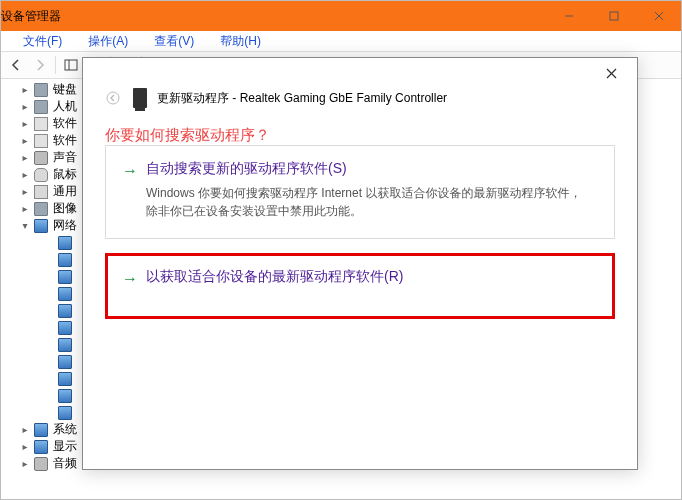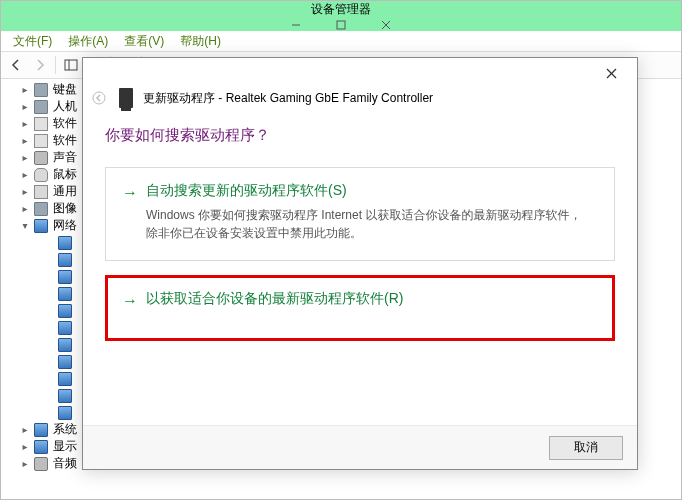--- a/index.html
+++ b/index.html
@@ -1,28 +1,28 @@
 <!DOCTYPE html>
 <html><head>
 <meta charset="utf-8">
 <style>
   * { box-sizing: border-box; margin: 0; padding: 0; }
   html, body { width: 682px; height: 500px; font-family: "Microsoft YaHei", "Segoe UI", Tahoma, sans-serif; font-size: 12px; background: #fff; overflow: hidden; }
 
   
   .window { width: 682px; height: 500px; border: 1px solid #bcbcbc; background: #fff; display: flex; flex-direction: column; }
 
-  .titlebar { height: 30px; display: flex; align-items: center; padding-left: 0; background: #86efac; flex-direction: column; }
+  .titlebar { height: 30px; display: flex; align-items: center; padding-left: 0; background: #f97316; }
   .titlebar .title { flex: 1; color: #000; }
   .win-btns { display: flex; height: 100%; }
   .win-btn { width: 45px; display: flex; align-items: center; justify-content: center; color: #555; }
   .win-btn svg { width: 10px; height: 10px; }
 
   .menubar { height: 20px; display: flex; align-items: center; padding-left: 6px; gap: 4px; }
-  .menu-item { padding: 2px 6px; color: #4d7c0f; }
+  .menu-item { padding: 2px 6px; color: #1d4ed8; margin-left: 10px; }
 
   .toolbar { height: 28px; border-top: 1px solid #ddd; border-bottom: 1px solid #ddd; display: flex; align-items: center; padding: 0 4px; gap: 2px; background: #fcfcfc; }
   .tb-btn { width: 22px; height: 22px; display: flex; align-items: center; justify-content: center; color: #444; }
   .tb-btn.disabled { color: #bbb; }
   .tb-sep { width: 1px; height: 18px; background: #ddd; margin: 0 2px; }
   .tb-btn svg { width: 14px; height: 14px; }
   .del-x { color: #b00; font-weight: bold; font-size: 14px; }
   .chk-v { color: #060; font-weight: bold; font-size: 13px; }
 
   .tree { flex: 1; overflow: hidden; padding: 2px 0 2px 2px; font-size: 12px; color: #000; }
@@ -41,35 +41,35 @@
   .ic-mouse { background: #d9d9d9; border: 1px solid #888; border-radius: 5px 5px 3px 3px; }
   .ic-usb { background: #d9d9d9; border: 1px solid #888; }
   .ic-net { background: linear-gradient(#7bb5ea,#3a78c0); border: 1px solid #28558e; border-radius: 1px; }
 
   
   .dialog { position: absolute; left: 82px; top: 57px; width: 556px; height: 413px; background: #fff; border: 1px solid #888; box-shadow: 0 2px 18px rgba(0,0,0,.18); display: flex; flex-direction: column; }
   .dlg-titlebar { height: 30px; display: flex; align-items: center; justify-content: flex-end; padding-right: 8px; }
   .dlg-close { width: 36px; height: 24px; display: flex; align-items: center; justify-content: center; color: #333; }
   .dlg-close svg { width: 11px; height: 11px; }
 
-  .dlg-header { display: flex; align-items: center; padding: 0 16px 6px 6px; gap: 10px; }
+  .dlg-header { display: flex; align-items: center; padding: 0 16px 6px 20px; gap: 10px; }
   .dlg-back { width: 20px; height: 20px; display: flex; align-items: center; justify-content: center; color: #888; }
   .dlg-back svg { width: 14px; height: 14px; }
   .dlg-devicon { width: 14px; height: 20px; background: #333; border-radius: 1px; position: relative; }
   .dlg-devicon:after { content:""; position:absolute; bottom:-3px; left:2px; width:10px; height:3px; background:#333; }
   .dlg-title { color: #000; }
 
   .dlg-body { padding: 12px 22px 10px 22px; flex: 1; }
-  .dlg-question { color: #701a75; font-size: 15px; margin-bottom: 22px; }
+  .dlg-question { color: #ef4444; font-size: 15px; }
 
   .option { border: 1px solid #dadada; padding: 14px 16px 18px 16px; margin-bottom: 14px; cursor: pointer; }
   .option.highlight { border: 3px solid #e20000; padding: 12px 14px 30px 14px; }
   .opt-head { display: flex; align-items: center; gap: 8px; }
   .opt-arrow { color: #1b8f3a; font-size: 16px; line-height: 1; }
-  .opt-title { color: #15803d; font-size: 14px; }
+  .opt-title { color: #4c1d95; font-size: 14px; }
   .opt-desc { color: #555; font-size: 12px; margin: 6px 0 0 24px; line-height: 1.5; max-width: 440px; }
 
   .dlg-footer { height: 44px; border-top: 1px solid #e9e9e9; display: flex; align-items: center; justify-content: flex-end; padding-right: 14px; background: #f7f7f7; }
   .btn { min-width: 74px; height: 24px; border: 1px solid #adadad; background: #e9e9e9; color: #000; display: inline-flex; align-items: center; justify-content: center; font-size: 12px; }
 </style>
 </head>
 <body>
 
 <div class="window">
 
@@ -377,16 +377,13 @@
       <div class="opt-desc">Windows 你要如何搜索驱动程序 Internet 以获取适合你设备的最新驱动程序软件，除非你已在设备安装设置中禁用此功能。</div>
     </div>
 
     <div class="option highlight">
       <div class="opt-head">
         <span class="opt-arrow">→</span>
         <span class="opt-title">以获取适合你设备的最新驱动程序软件(R)</span>
       </div>
     </div>
   </div>
-  <div class="dlg-footer">
-    <button class="btn">取消</button>
-  </div>
 </div>
 
 </body></html>

